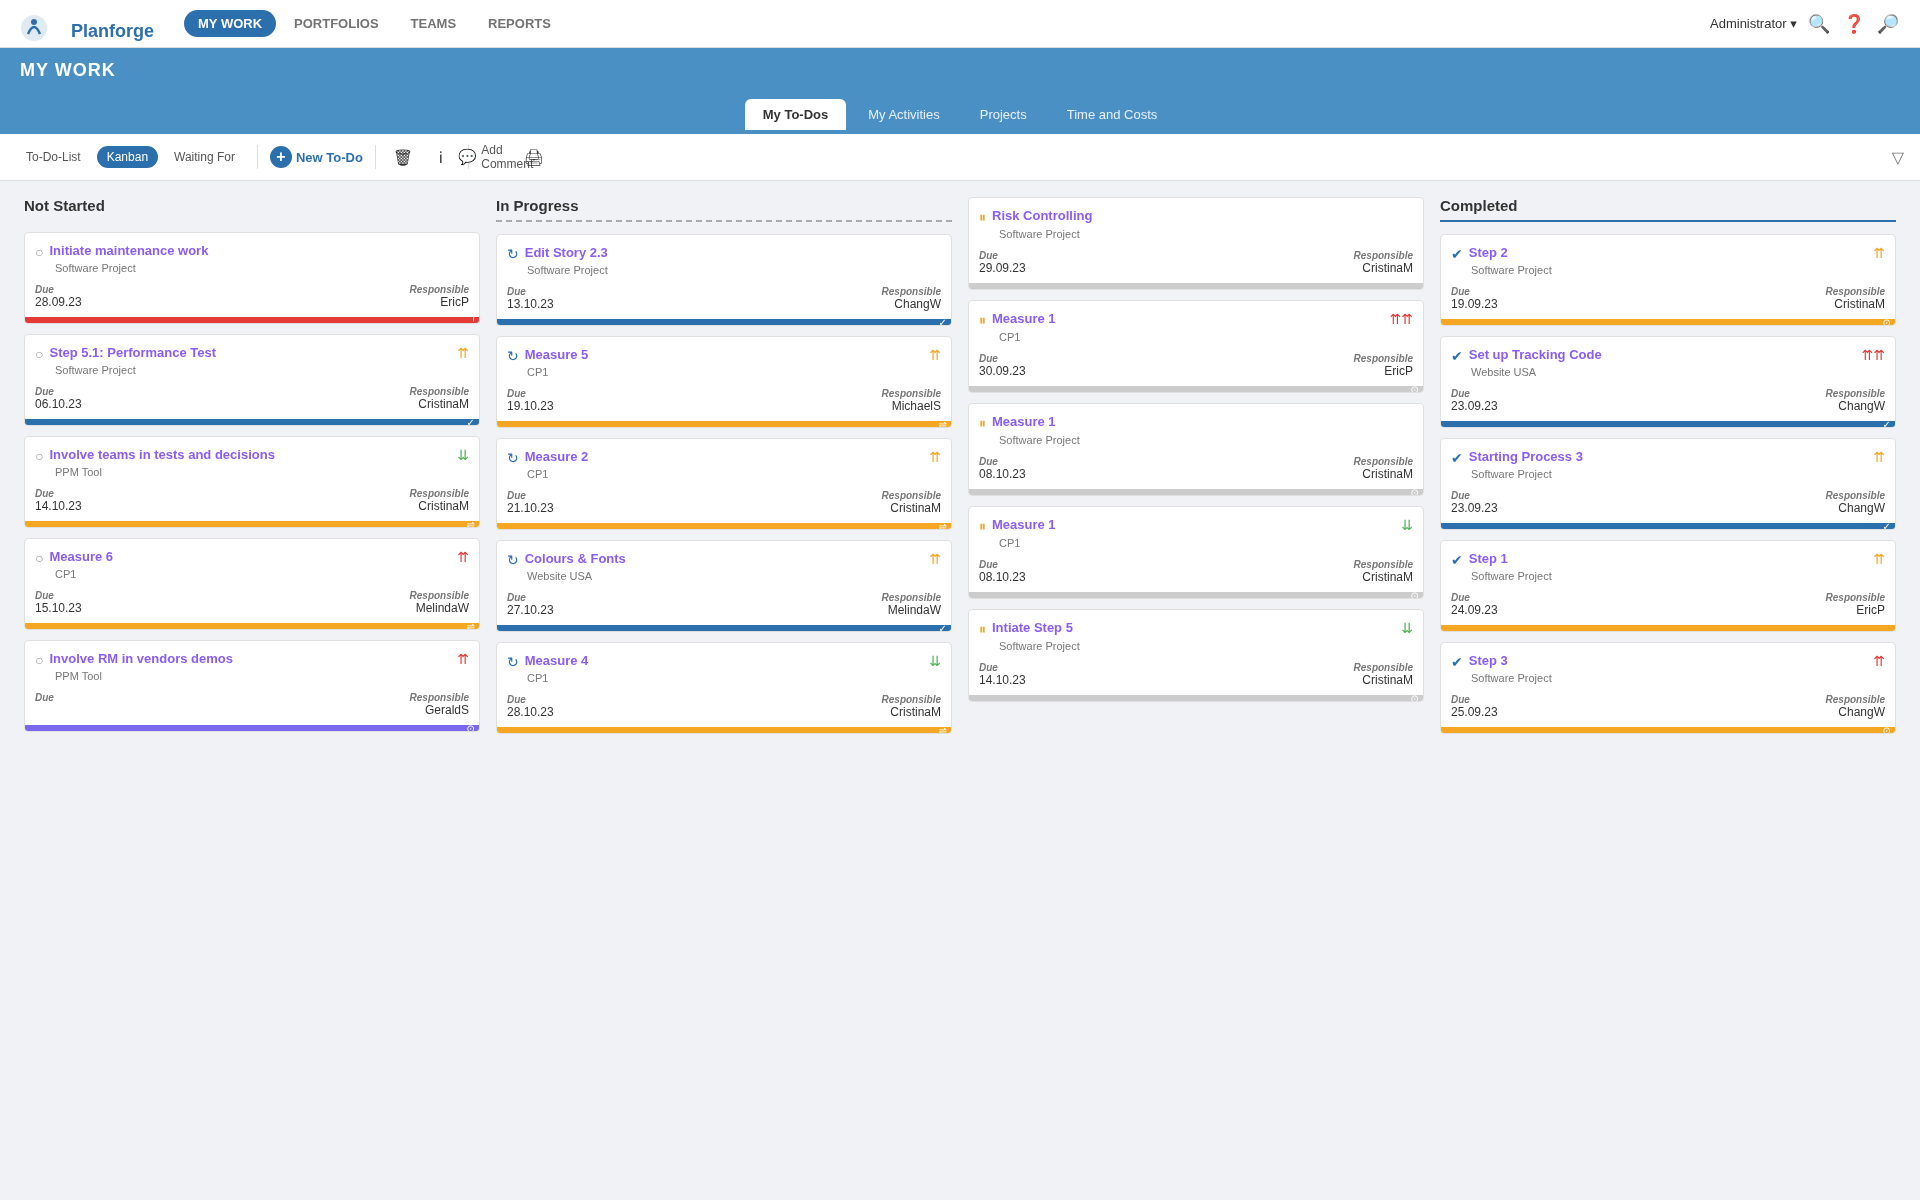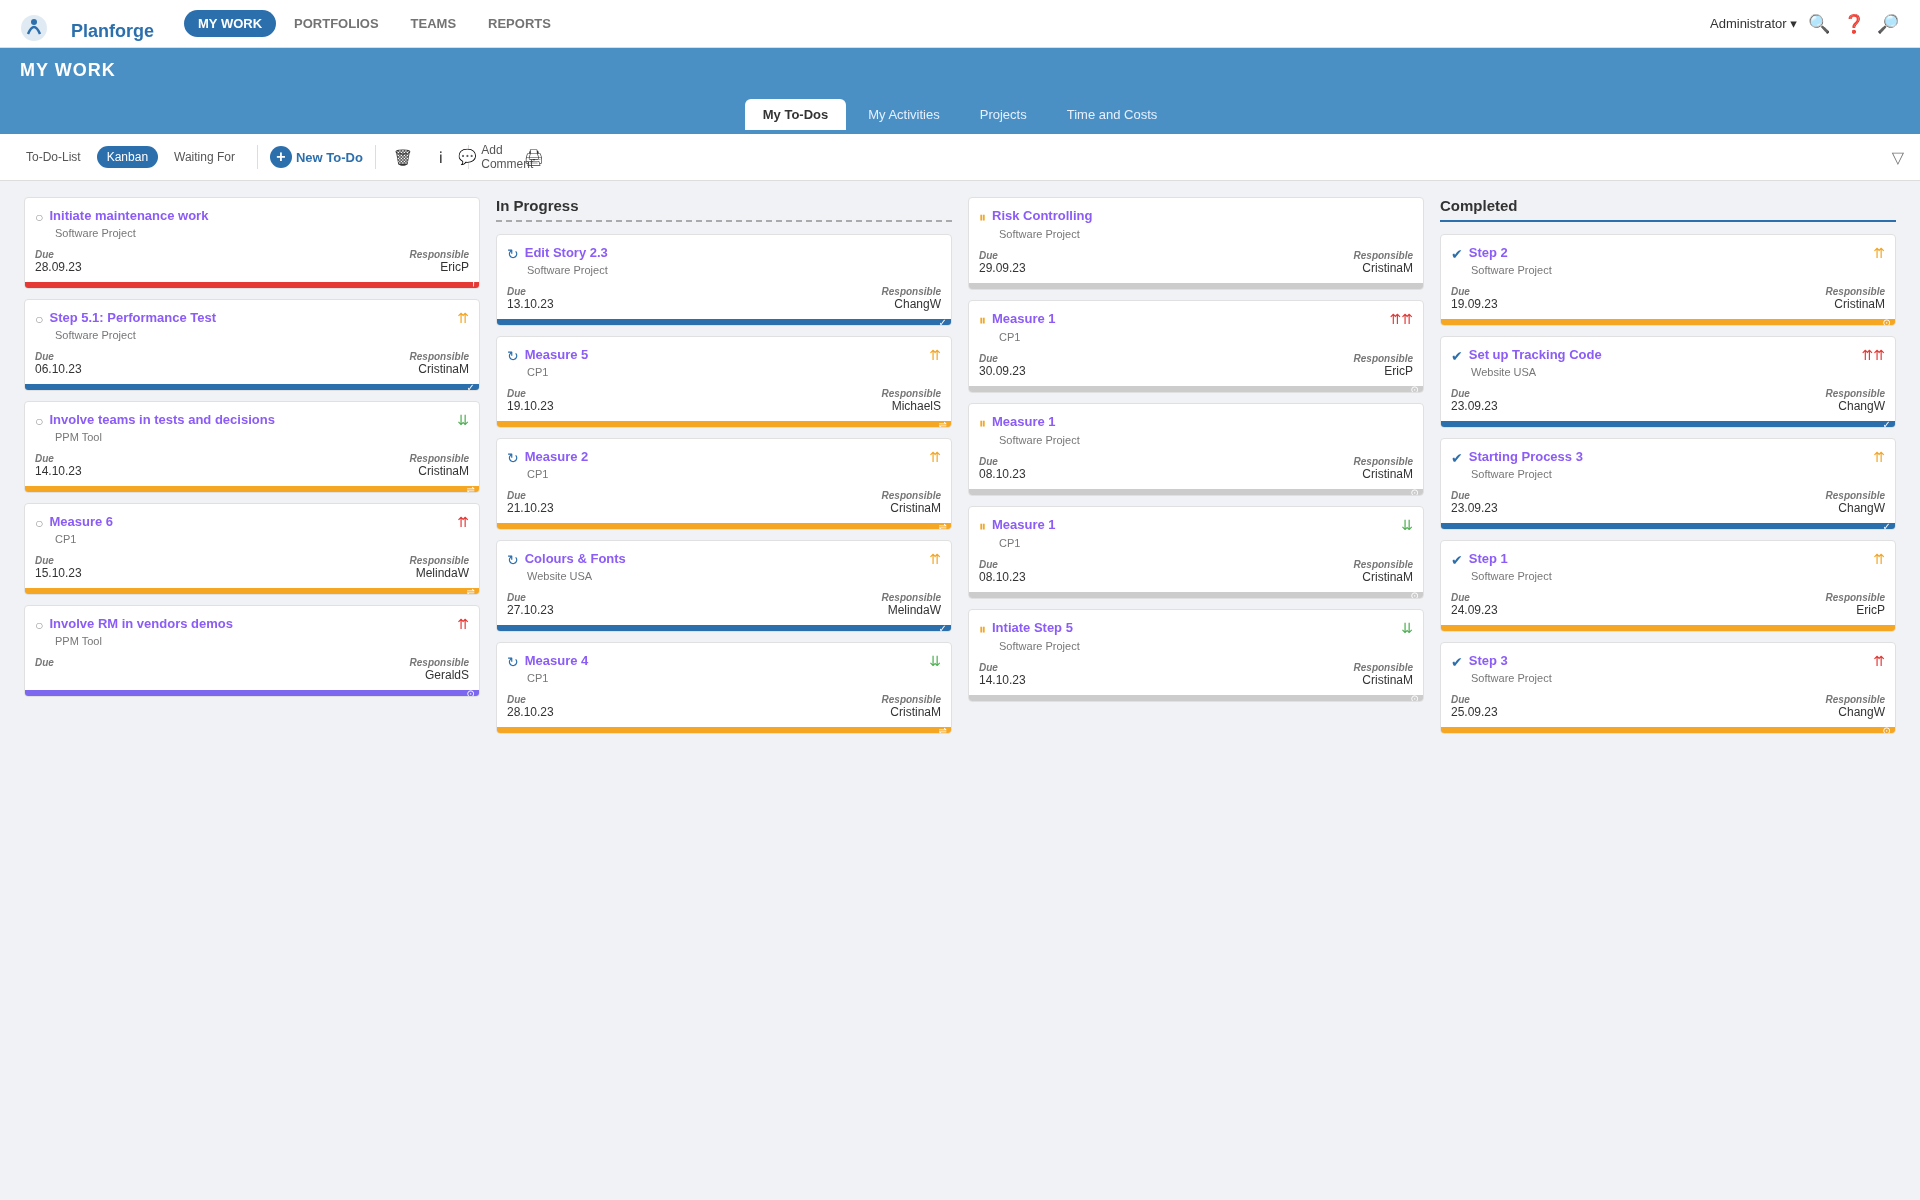--- a/index.html
+++ b/index.html
@@ -217,20 +217,21 @@
       <span style="font-size:15px;">💬</span>
       <span>Add Comment</span>
     </span>
   </div>
   <div class="toolbar-btn">🖨</div>
   <div class="filter-icon">▽</div>
 </div>
 
 <div class="kanban-board" id="kanban-board">
 <div class="kanban-column">
+      <div class="column-header not-started">Not Started</div>
       <div class="kanban-card">
         <div class="card-body">
           <div class="card-title-row">
             <span class="card-icon" style="color: rgb(153, 153, 153);">○</span>
             <span class="card-title">Initiate maintenance work</span>
             <span class="card-priority" style="color: rgb(153, 153, 153);"></span>
           </div>
           <div class="card-project">Software Project</div>
           <div class="card-meta">
             <div>

